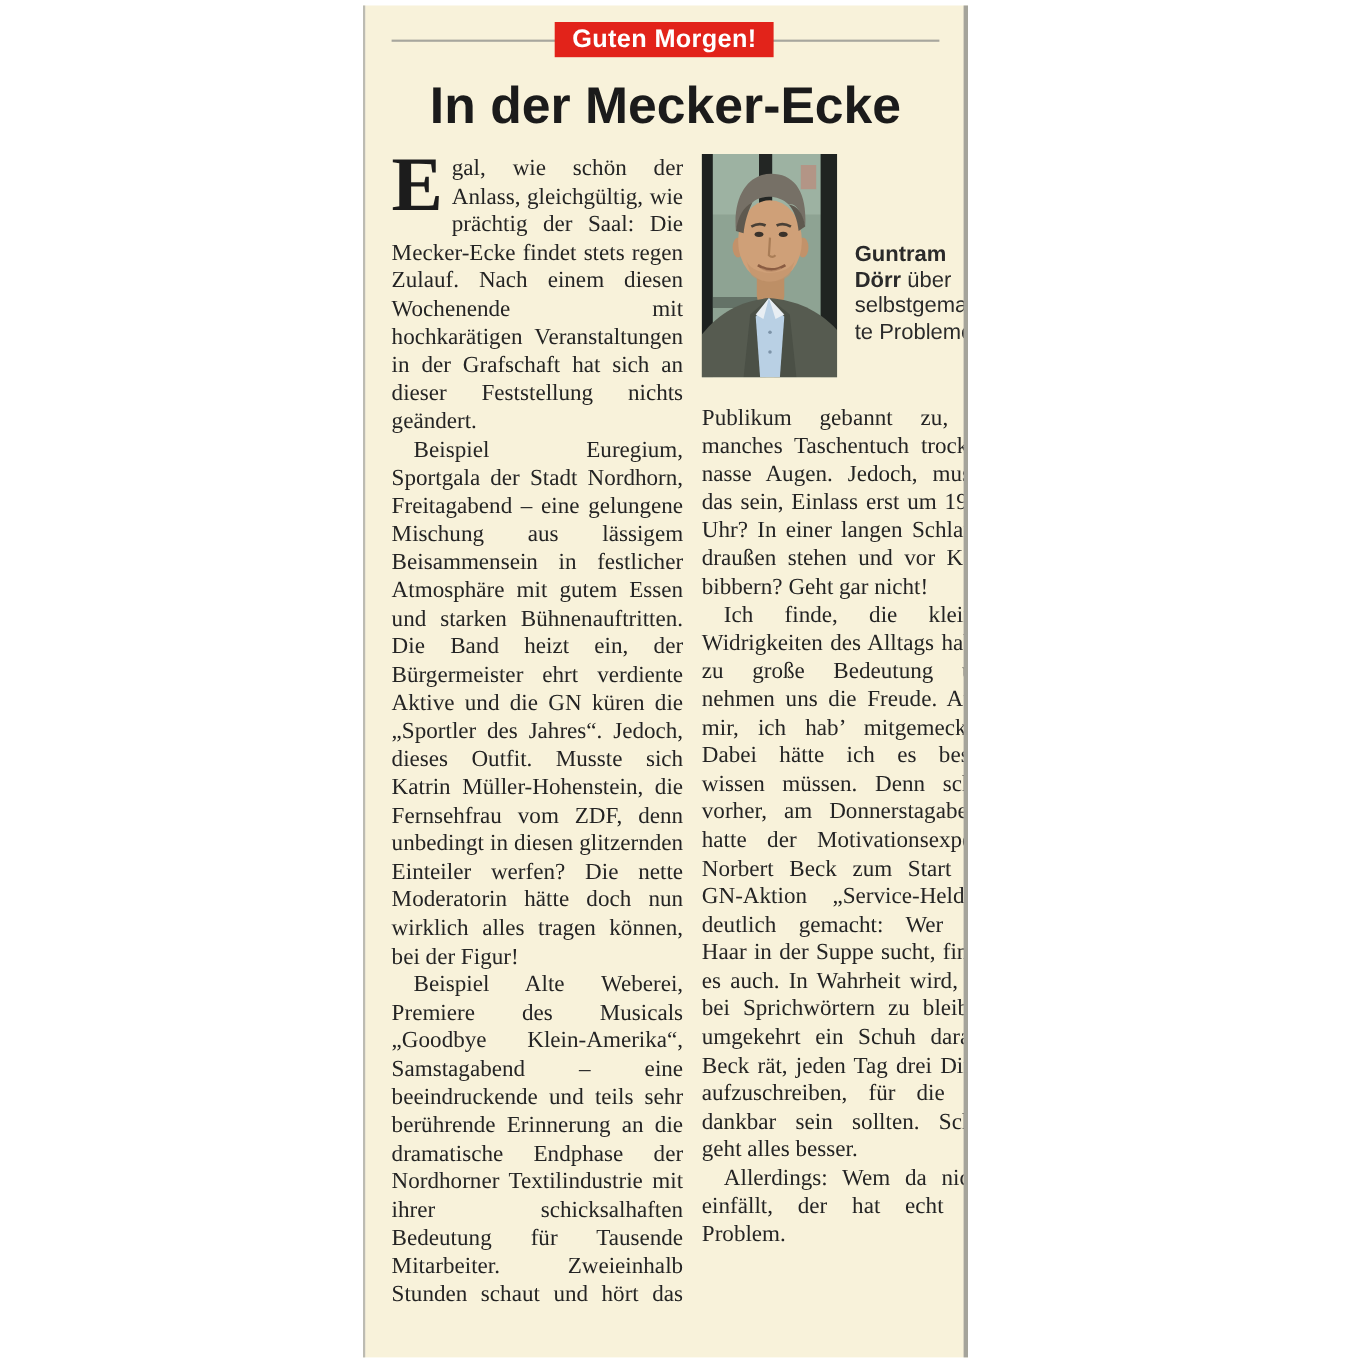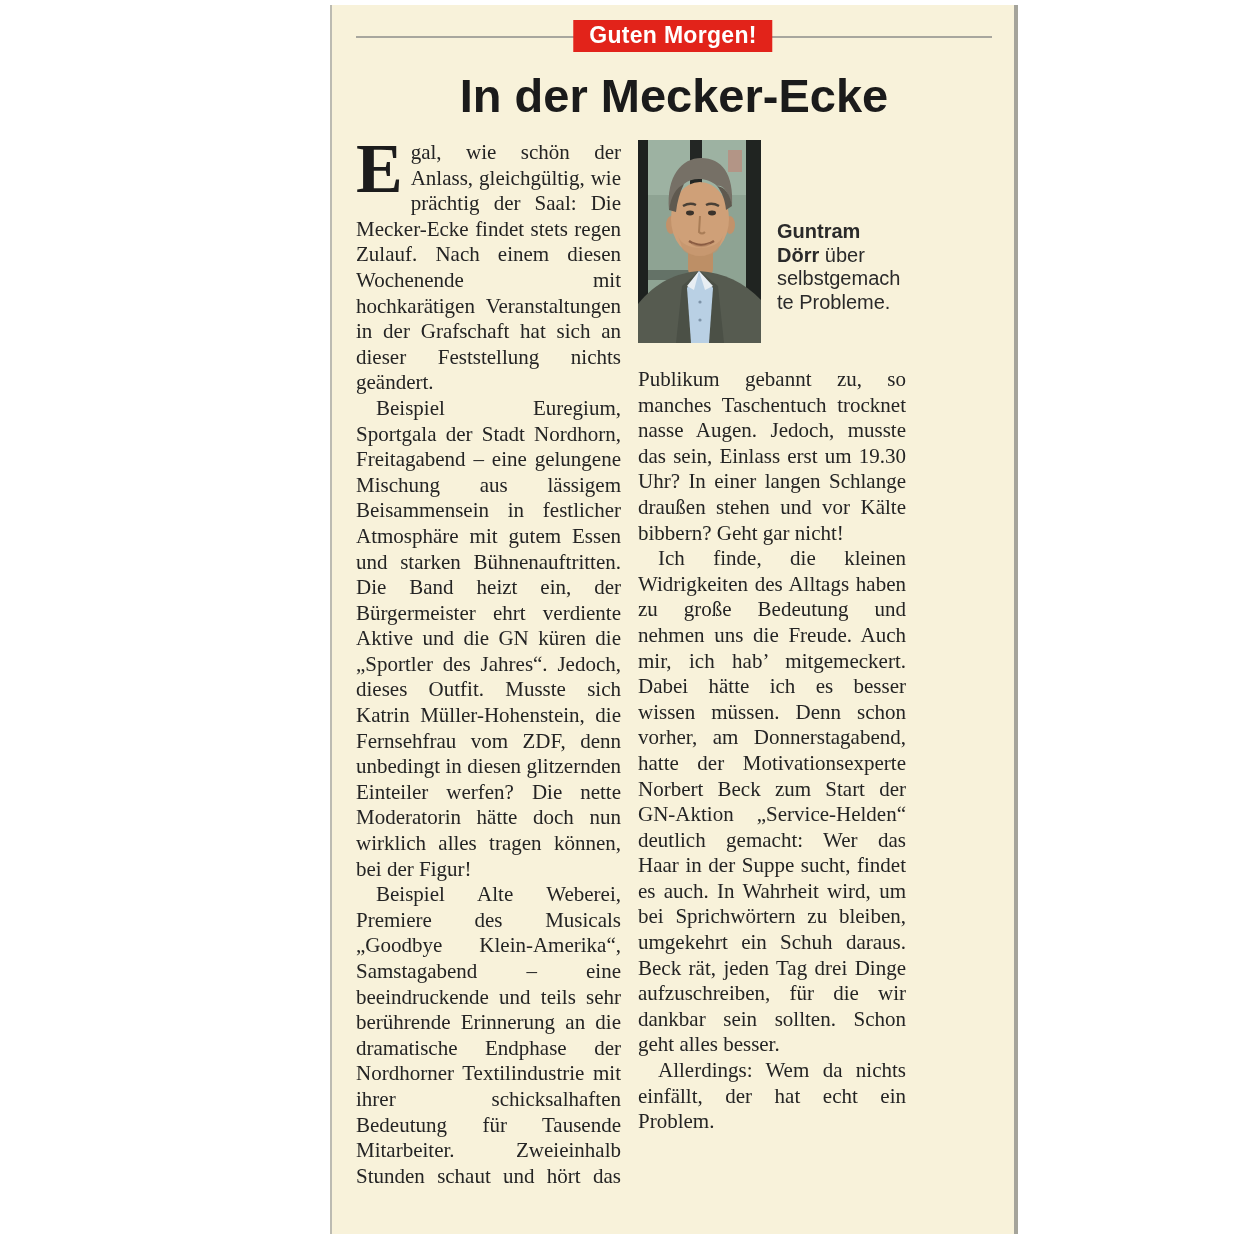--- a/index.html
+++ b/index.html
@@ -1,21 +1,21 @@
 <!DOCTYPE html>
 <html lang="de"><head>
 <meta charset="utf-8">
 <style>
   html,body{margin:0;padding:0;}
   body{
     width:1240px;height:1240px;position:relative;background:#ffffff;
     font-family:"Liberation Serif", serif;
   }
   .panel{
-    position:absolute;left:330px;top:5px;width:688px;height:1229px;
+    position:absolute;left:330px;top:5px;width:550px;height:1229px;
     box-sizing:border-box;background:#f8f2da;
     border-left:2px solid #bcbbb2;border-right:4px solid #a5a49b;
     overflow:hidden;
   }
   .rule{
     position:absolute;top:31px;left:24px;right:22px;height:2px;background:#a8a79e;
   }
   .kicker-badge{
     position:absolute;top:15px;left:50%;transform:translateX(-50%);
     background:#e2231a;color:#ffffff;

